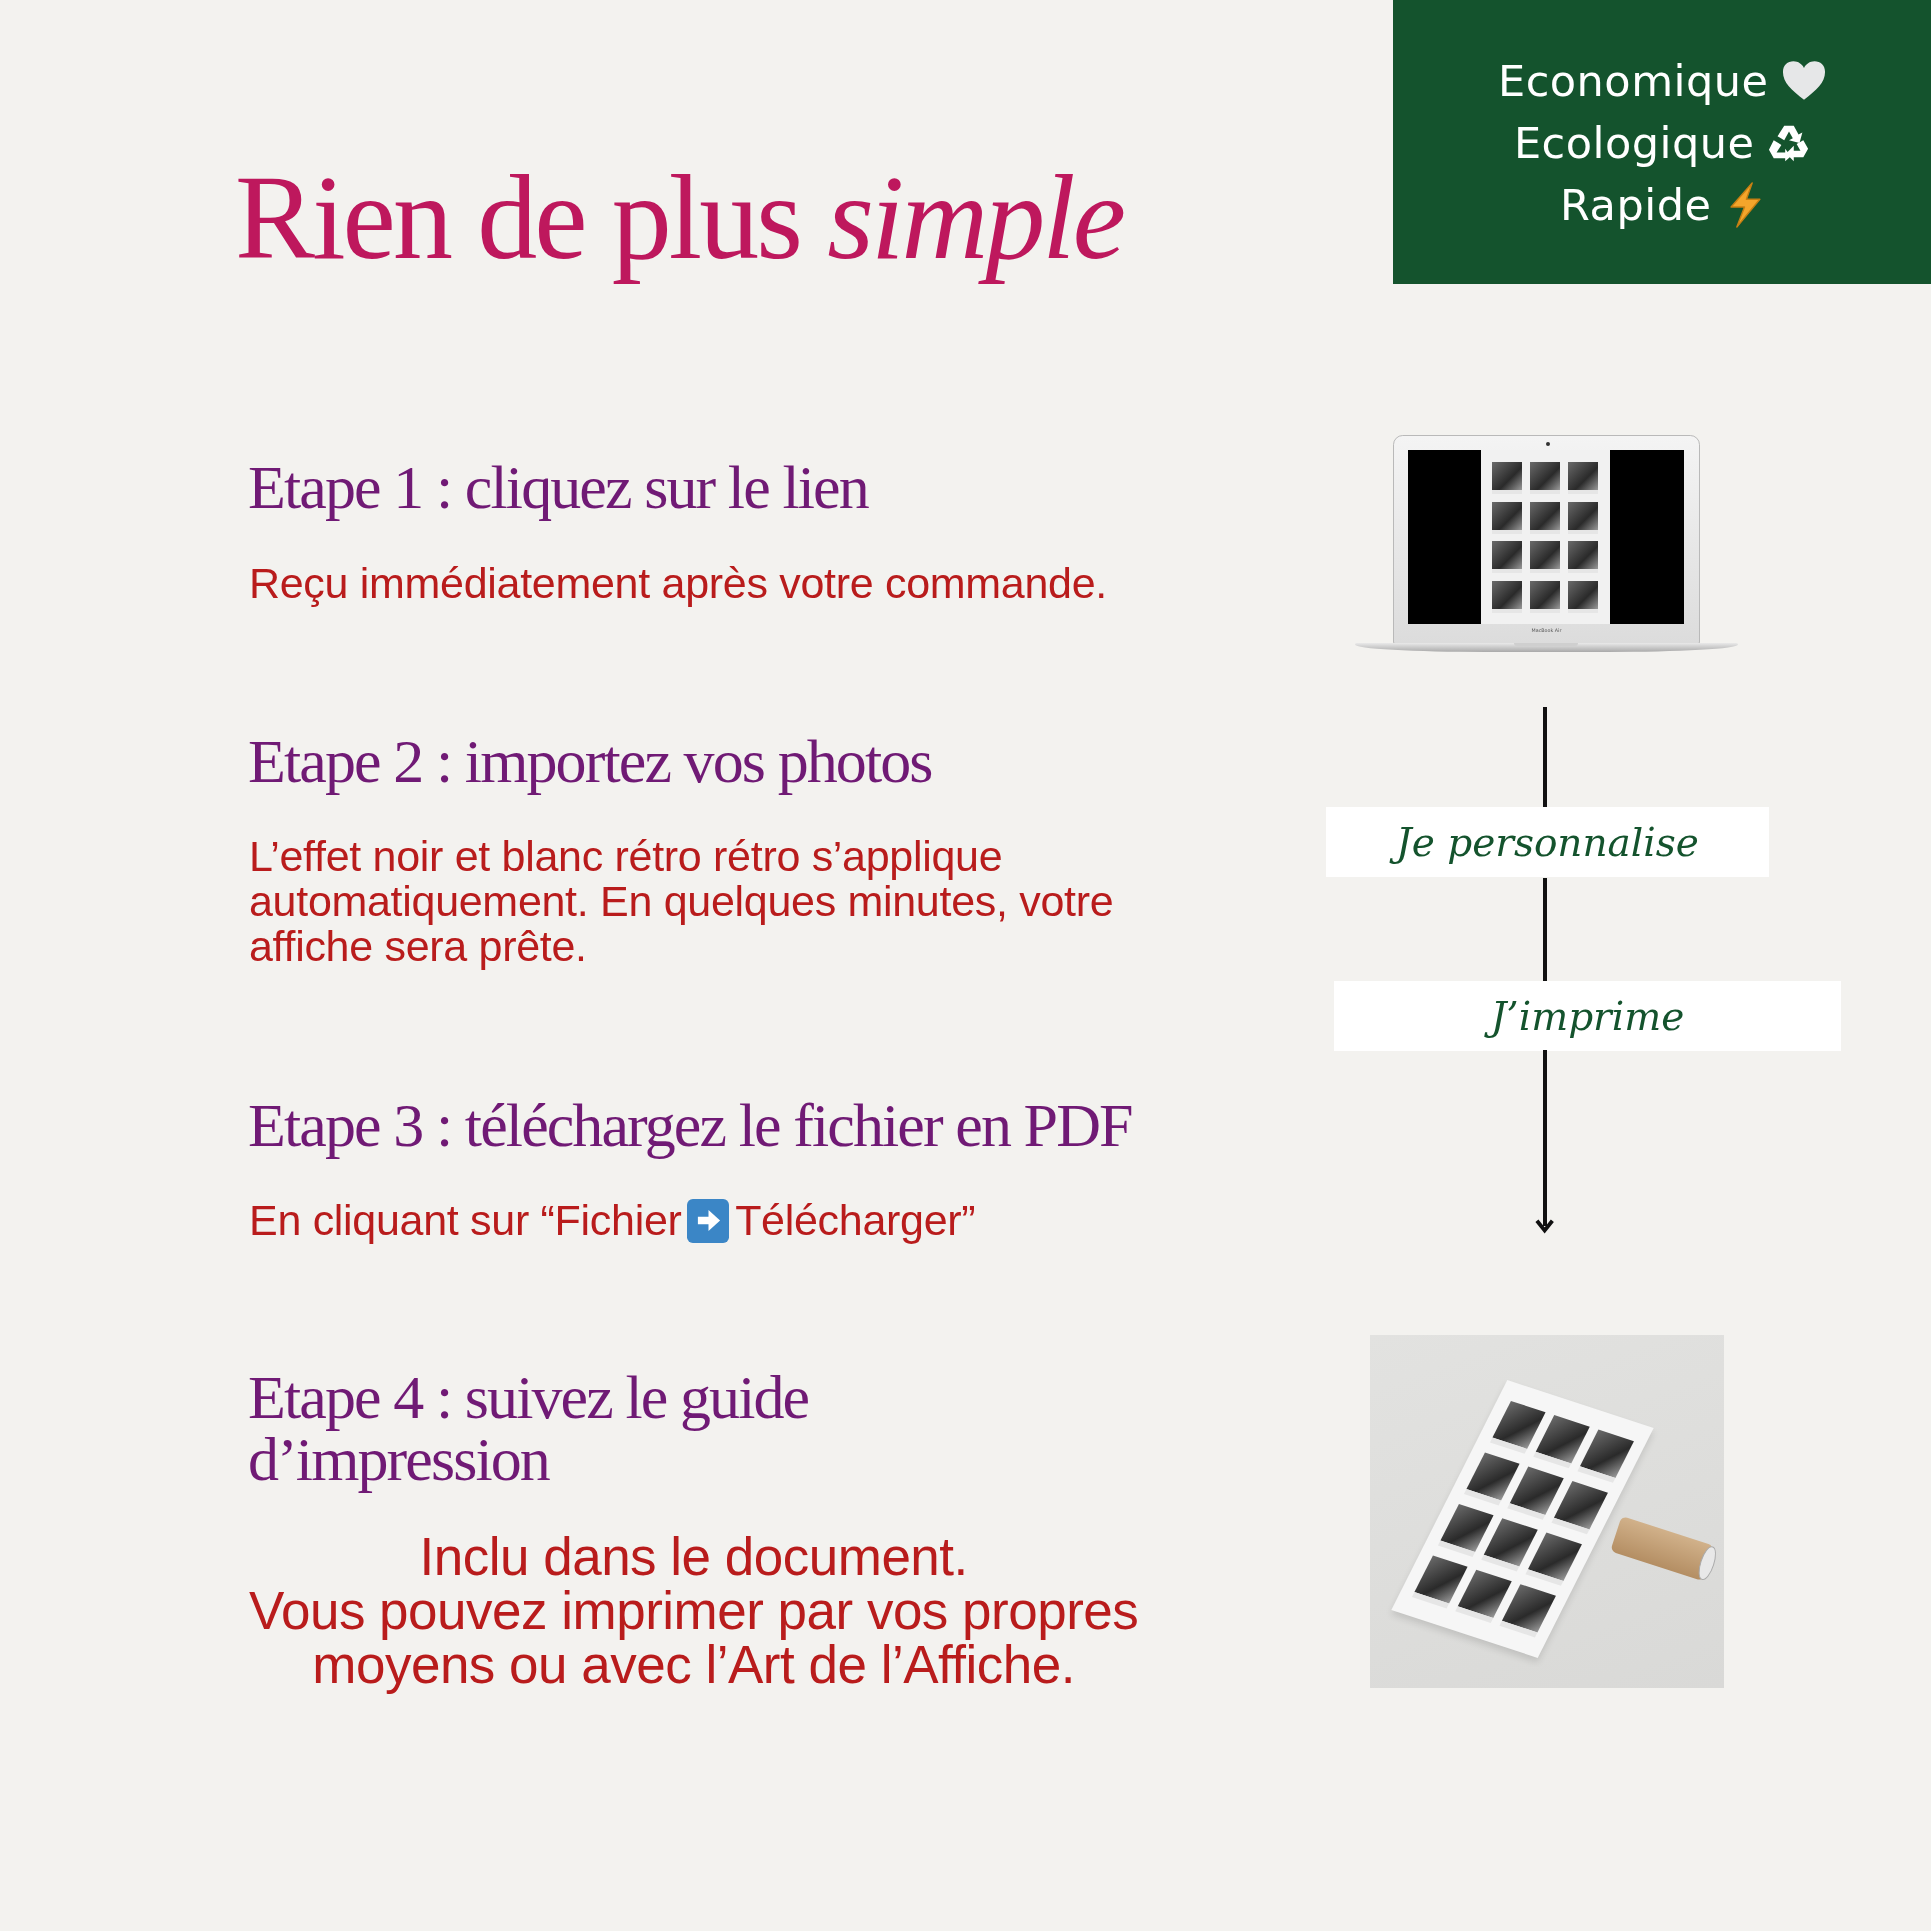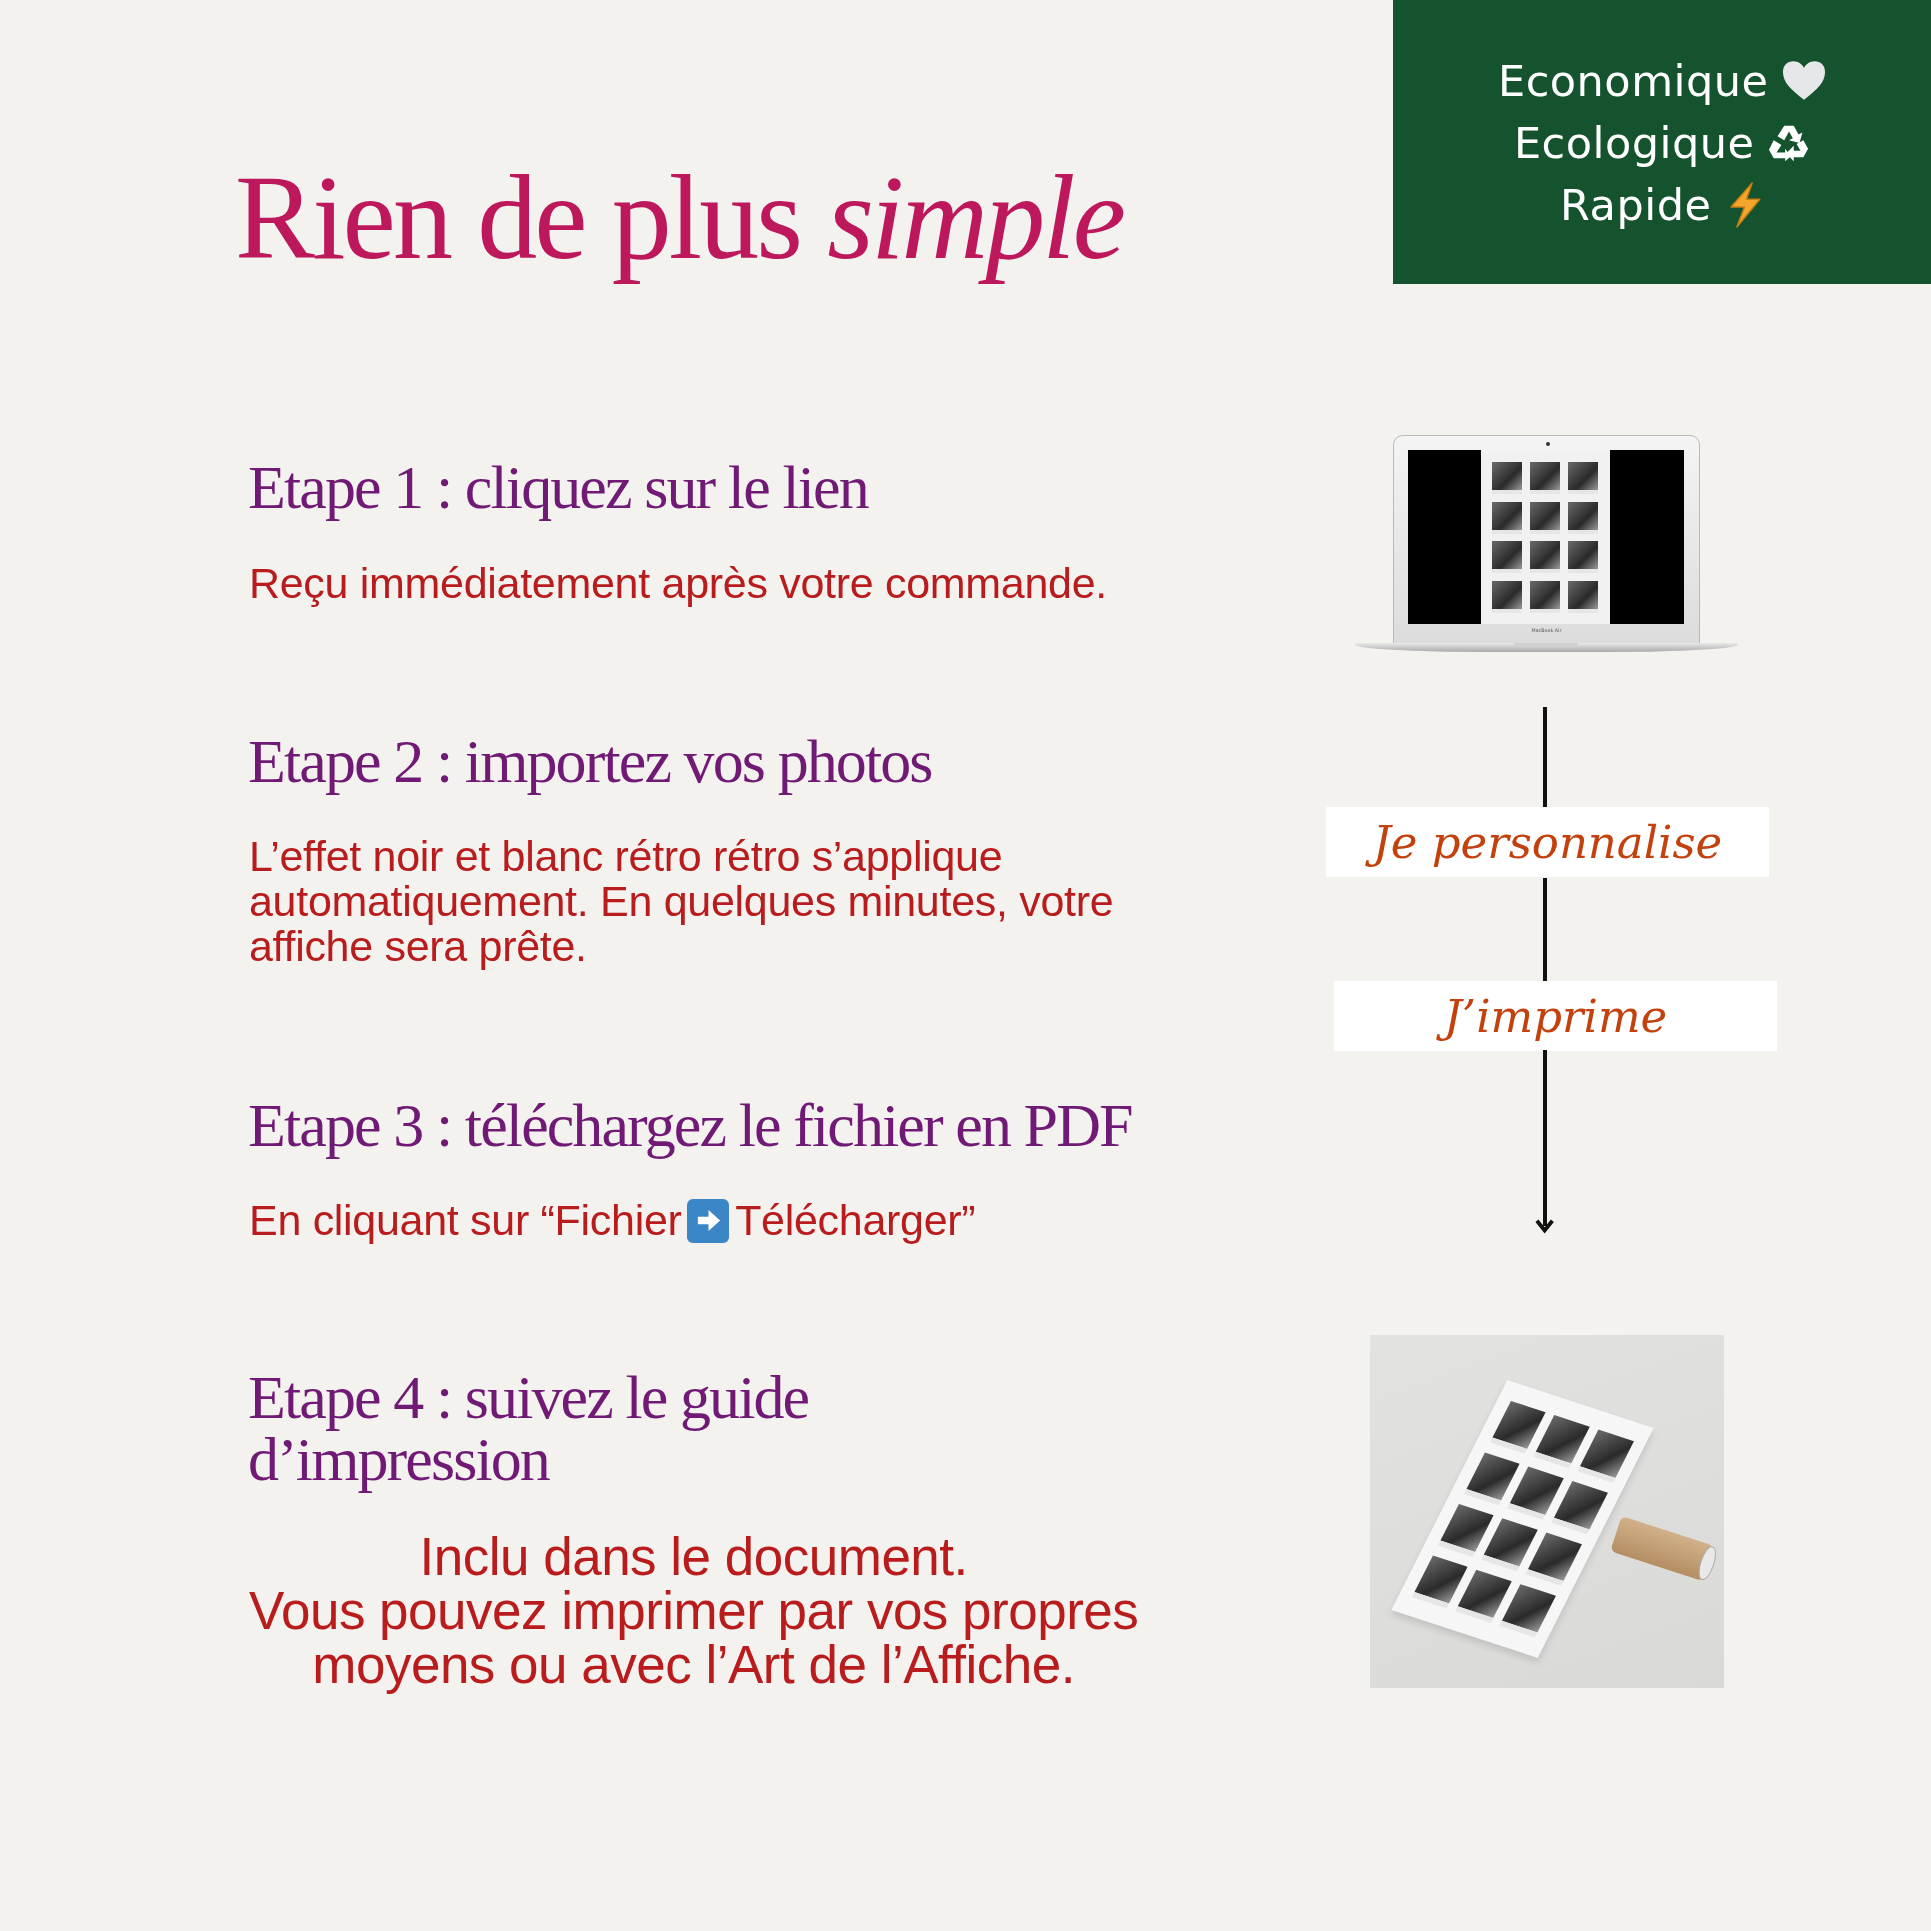--- a/index.html
+++ b/index.html
@@ -48,21 +48,21 @@
   .inline-arrow {
     display: inline-block; width: 42px; height: 44px; vertical-align: -7.7px;
     background: #3b86c6; border-radius: 5.8px; position: relative; margin: 0 5.8px;
   }
   .inline-arrow svg { position: absolute; left: 7.7px; top: 8.7px; }
 
   
   .vline { left: 1543px; width: 3.9px; background: #111; }
   .tag {
     background: #fff; display: flex; align-items: center; justify-content: center;
-    font-family: "DejaVu Serif", serif; font-style: italic; font-size: 45px; color: #c2410c;
+    font-family: "DejaVu Serif", serif; font-style: italic; font-size: 39px; color: #14532d;
   }
 
   
   .laptop { left: 1352px; top: 433px; width: 391px; height: 224px; }
   .lid {
     position: absolute; left: 41px; top: 1.9px; width: 307px; height: 209px;
     background: linear-gradient(#f4f4f4, #dcdcdc); border: 1.9px solid #b9b9b9;
     border-radius: 9.7px 9.7px 1.9px 1.9px; box-sizing: border-box;
   }
   .cam { position: absolute; left: 152px; top: 5.8px; width: 3.9px; height: 3.9px; border-radius: 50%; background: #333; }
@@ -193,21 +193,21 @@
     </div>
     <div class="mbl">MacBook Air</div>
   </div>
   <div class="base"></div>
   <div class="notch"></div>
 </div>
 
 <div class="abs vline" style="top:707px; height:100px"></div>
 <div class="abs tag" style="left:1326px; top:807px; width:443px; height:70px">Je personnalise</div>
 <div class="abs vline" style="top:878px; height:103px"></div>
-<div class="abs tag" style="left:1334px; top:981px; width:443px; height:70px">J’imprime</div>
+<div class="abs tag" style="left:1334px; top:981px; width:507px; height:70px">J’imprime</div>
 <div class="abs vline" style="top:1050px; height:176px"></div>
 <div class="abs" style="left:1535px; top:1215px">
   <svg width="19.3" height="19.3" viewBox="0 0 20 20">
       <path d="M2 6 L10 16 L18 6" fill="none" stroke="#111" stroke-width="4" stroke-linejoin="miter"></path>
     </svg>
 </div>
 
 <div class="abs print-photo">
   <div class="tube">
       <div class="tube-end"></div>

